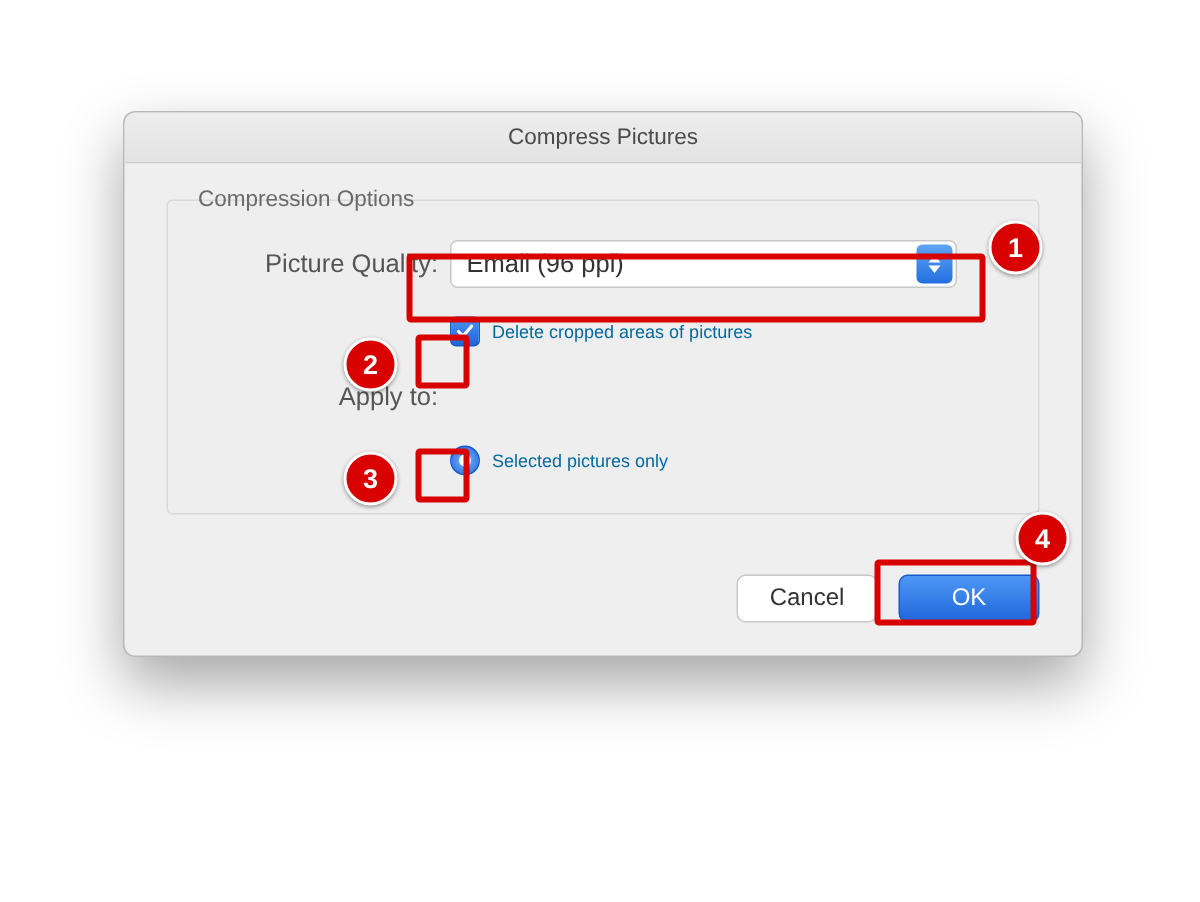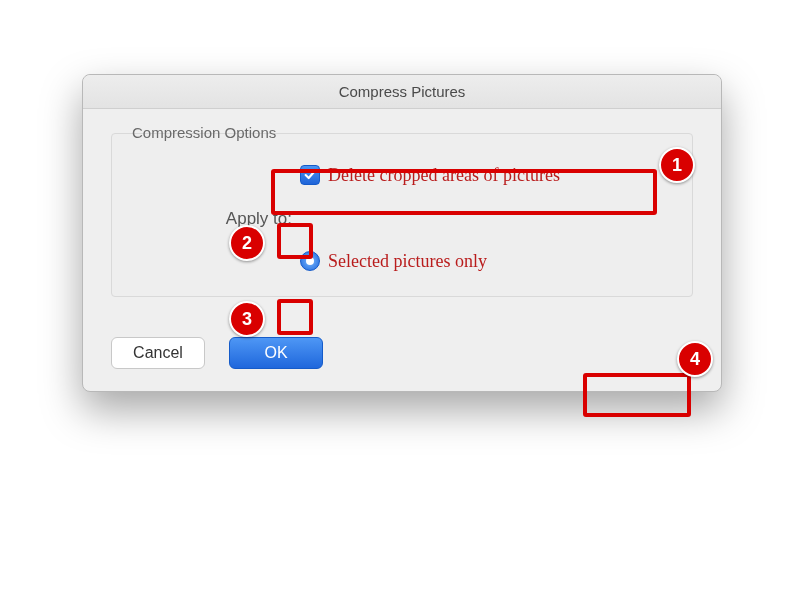--- a/index.html
+++ b/index.html
@@ -109,42 +109,42 @@
       height: 20px;
       border-radius: 4px;
       background: linear-gradient(#4b95f3, #1f64d8);
       border: 1px solid #155bc9;
       display:flex;
       align-items:center;
       justify-content:center;
     }
     .checkbox svg { width:14px; height:14px; }
     .opt-label {
-      color: #b91c1c;
-      font-size: 18px;
-      font-family: Liberation Serif, serif;
+      color: #0369a1;
+      font-size: 12px;
     }
     .radio {
       width: 20px;
       height: 20px;
       border-radius: 50%;
       background: radial-gradient(#fff, #ececec);
       border: 1px solid #b7b7b7;
       display:flex;align-items:center;justify-content:center;
     }
     .radio.sel {
       background: radial-gradient(#6fb0fb 10%, #1e66db);
       border: 1px solid #155bc9;
     }
     .radio.sel .dot {
       width: 8px; height: 8px; border-radius:50%; background:#fff;
     }
     .footer {
       display:flex;
-      gap: 24px;
+      justify-content:flex-end;
+      gap: 14px;
       padding: 20px 28px 22px;
     }
     .btn {
       height: 32px;
       min-width: 94px;
       border-radius: 6px;
       font-size: 16px;
       display:flex;align-items:center;justify-content:center;
       cursor:pointer;
     }
@@ -184,20 +184,36 @@
 
 <div class="dialog">
   <div class="titlebar">
     <span>Compress Pictures</span>
   </div>
   <div class="body">
 
     <div class="groupbox">
       <div class="grouptitle">Compression Options</div>
 
+      <div class="row">
+        <div class="row-label">Picture Quality:</div>
+        <div class="row-ctrl">
+          <div class="dropdown">
+            <span>Email (96 ppi)</span>
+            <span class="arrows">
+              <svg viewBox="0 0 10 6" width="10" height="6">
+                  <path d="M5 0 L9 5 L1 5 Z" fill="#fff"></path>
+                </svg>
+              <svg viewBox="0 0 10 6" width="10" height="6">
+                  <path d="M5 6 L1 1 L9 1 Z" fill="#fff"></path>
+                </svg>
+            </span>
+          </div>
+        </div>
+      </div>
 
       <div class="row">
         <div class="row-label"></div>
         <div class="row-ctrl">
           <div class="checkbox">
             <svg viewBox="0 0 16 16">
                 <path d="M3 8 L6.5 11.5 L13 4" stroke="#fff" stroke-width="2.4" fill="none" stroke-linecap="round" stroke-linejoin="round"></path>
               </svg>
           </div>
           <span class="opt-label">Delete cropped areas of pictures</span>

